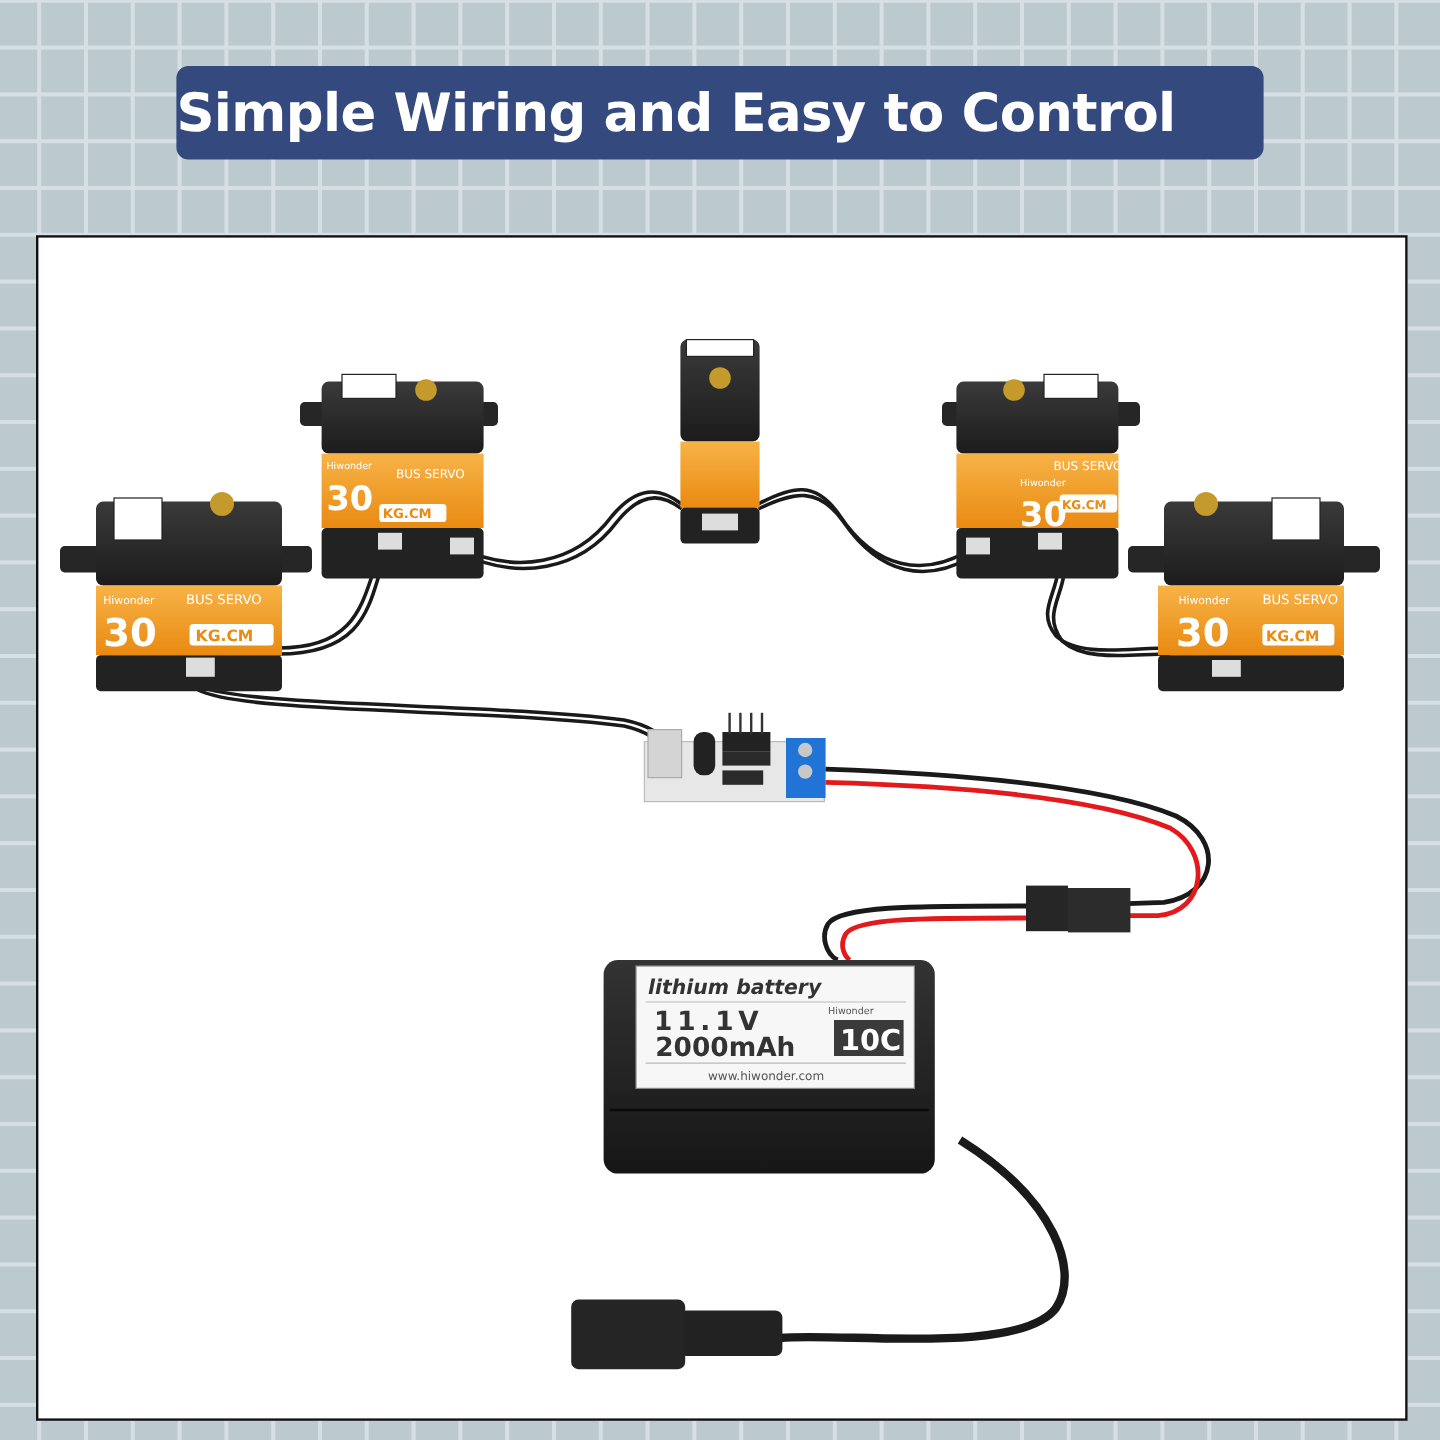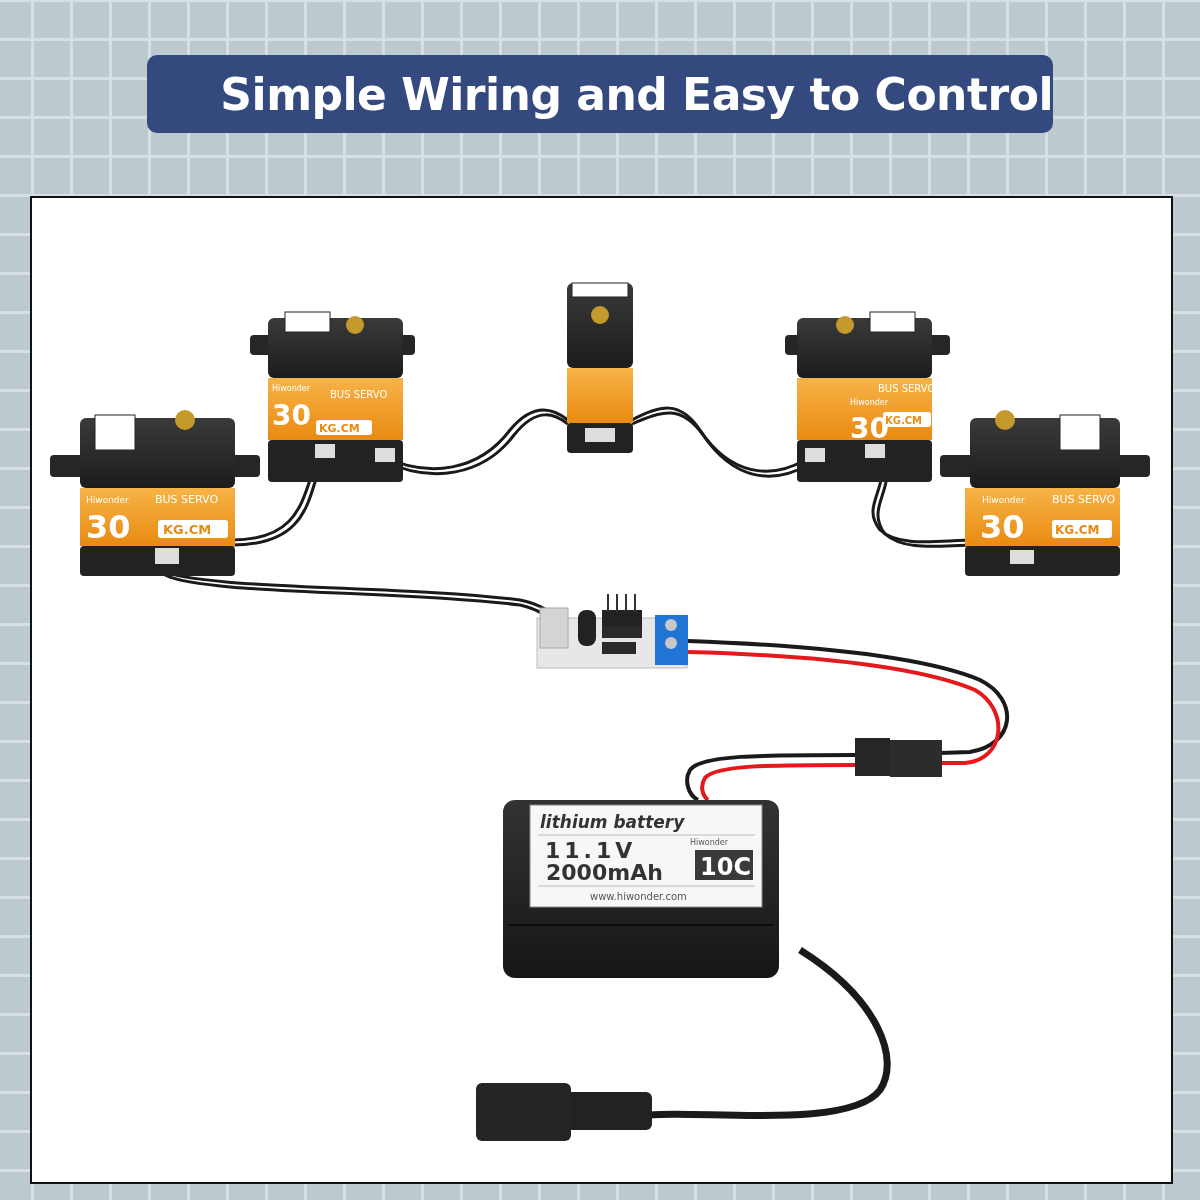--- a/index.html
+++ b/index.html
@@ -9,21 +9,21 @@
     background-image:
       linear-gradient(to right, #d6e0e4 0 3px, transparent 3px),
       linear-gradient(to bottom, #d6e0e4 0 3px, transparent 3px);
     background-size: 39px 39px;
     background-position: 31px 38px;
     font-family: "DejaVu Sans", sans-serif;
   }
   .title-banner {
     position: absolute; left: 147px; top: 55px; width: 906px; height: 78px;
     background: #34497e; border-radius: 10px;
-    display: flex; align-items: center; justify-content: flex-end;
+    display: flex; align-items: center; justify-content: flex-start;
   }
   .title-text {
     color: #ffffff; font-family: "DejaVu Sans", sans-serif; font-weight: bold;
     font-size: 44px; letter-spacing: -0.5px;
   }
   .panel {
     position: absolute; left: 30px; top: 196px; width: 1139px; height: 984px;
     background: #ffffff; border: 2px solid #111;
   }
   .scene { position: absolute; left: 0; top: 0; width: 1200px; height: 1200px; }

